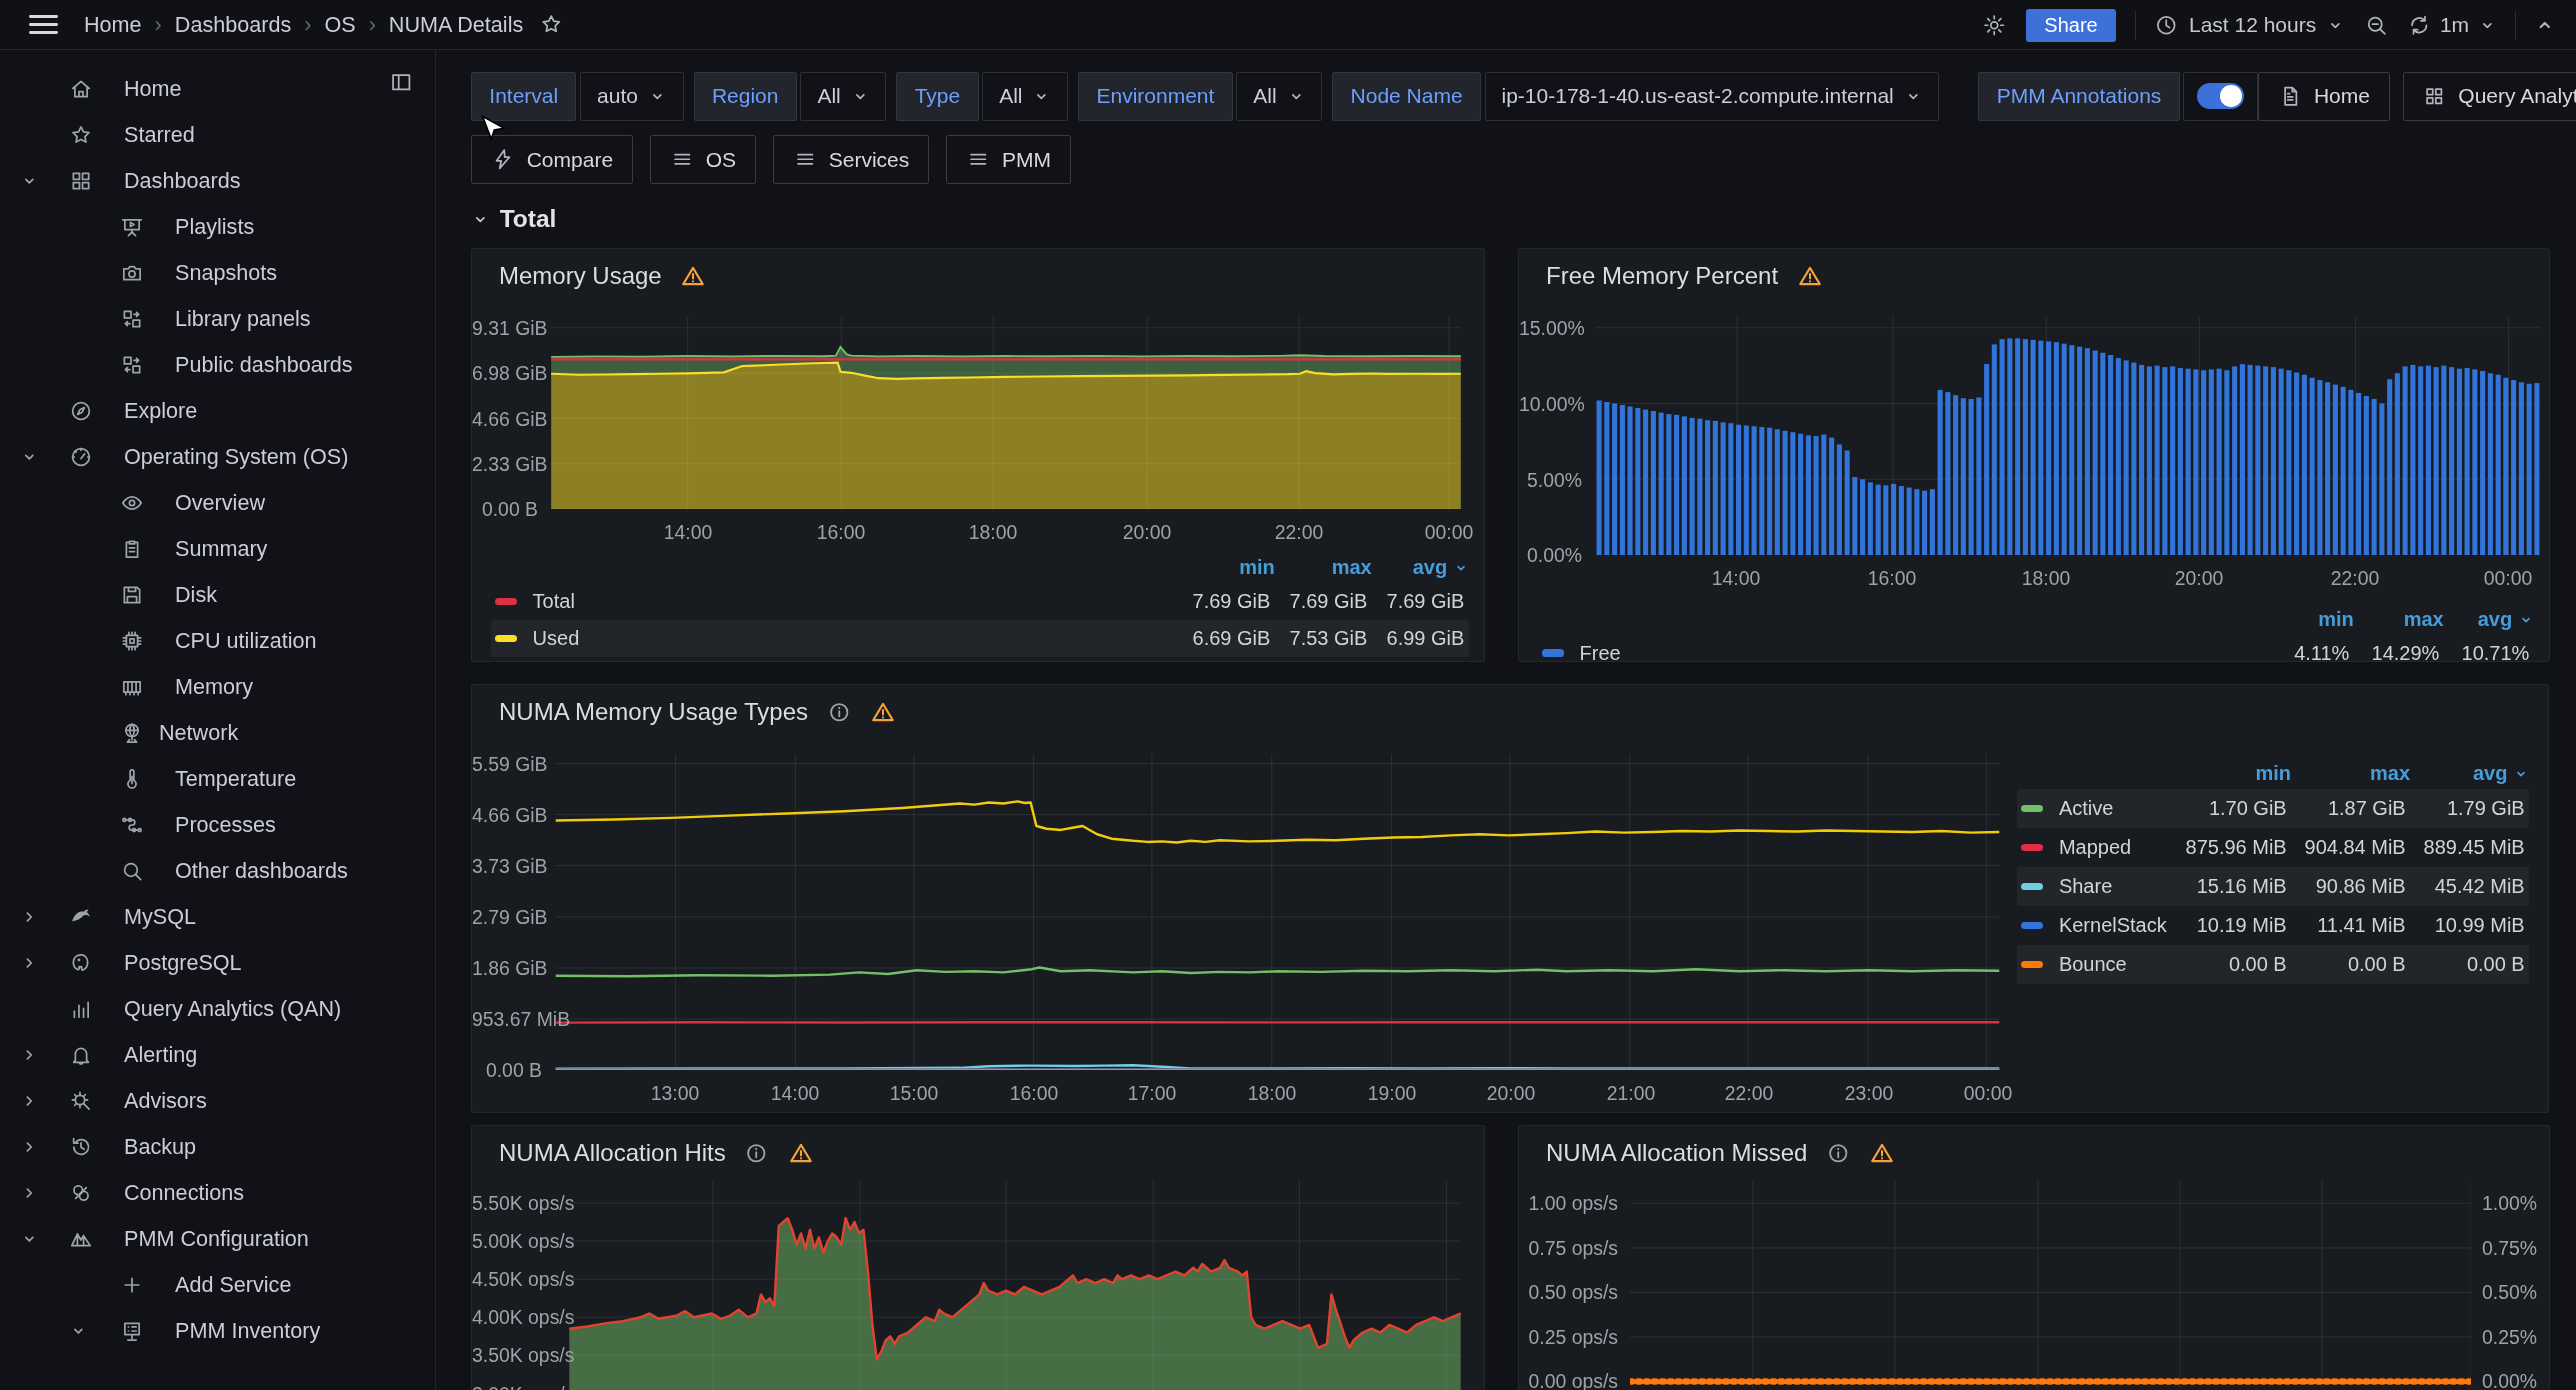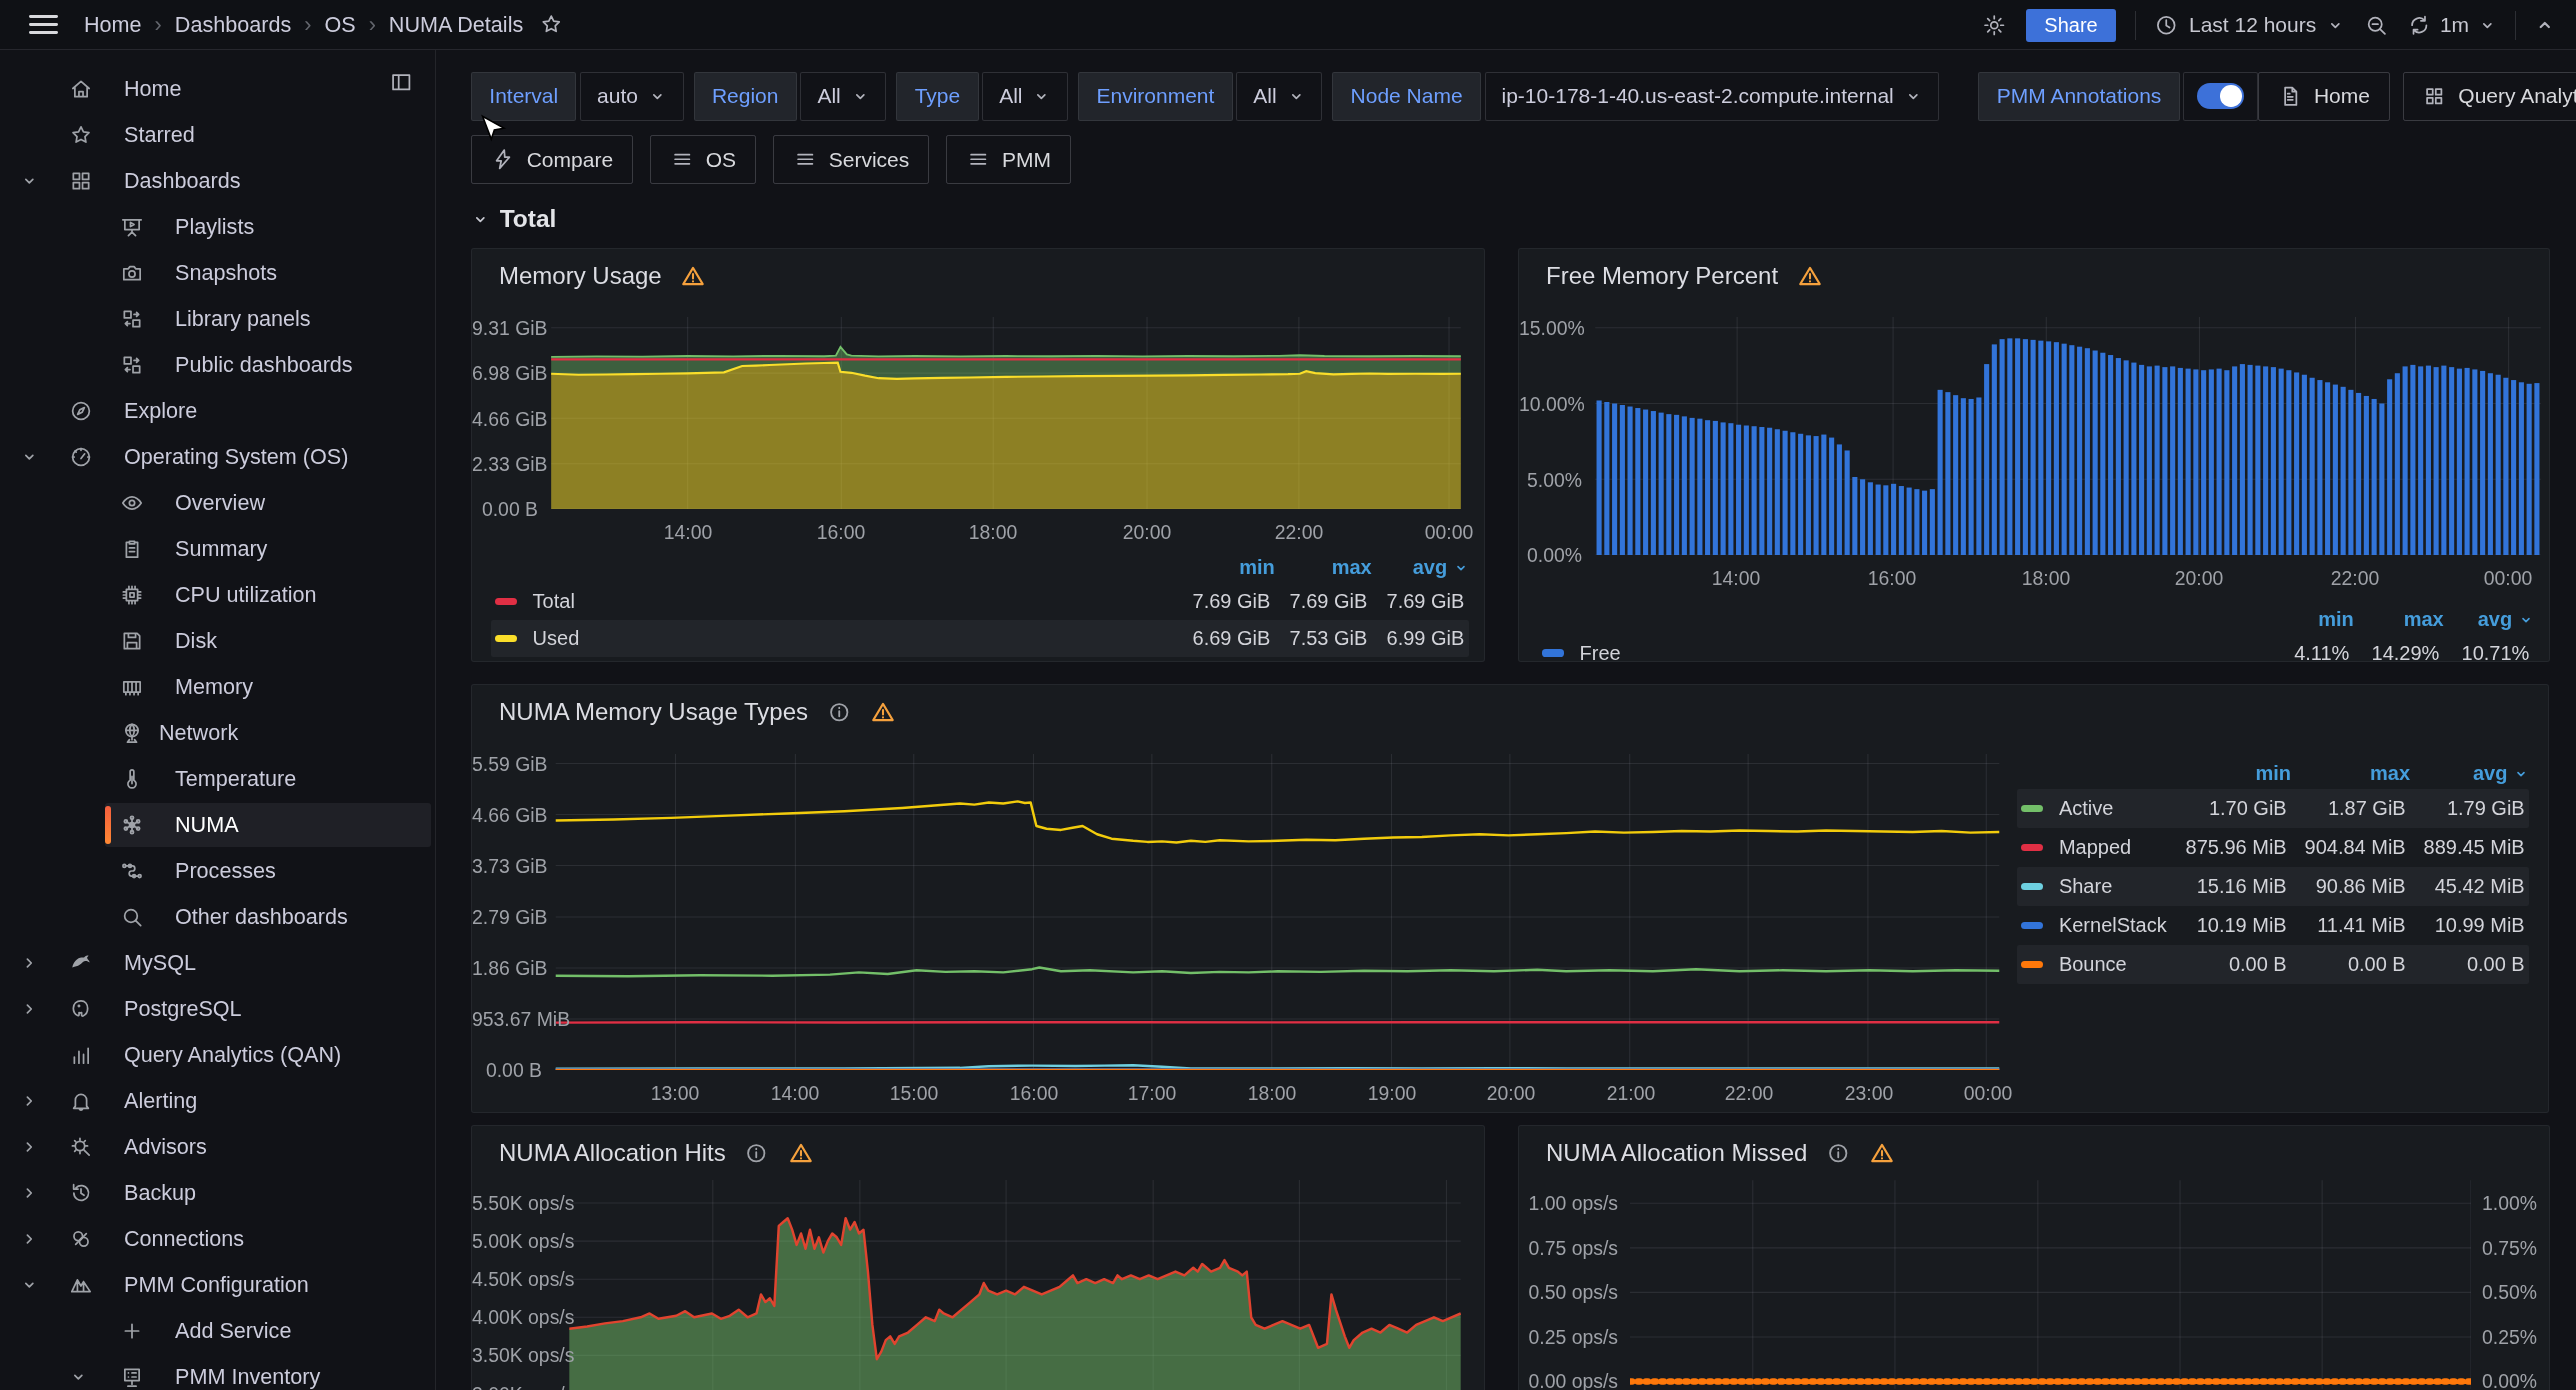--- a/index.html
+++ b/index.html
@@ -266,32 +266,32 @@
         <span class="s-icon icon" style="left: 132px;">
           <svg width="24.5" height="24.5" viewBox="0 0 24 24" fill="none" stroke="currentColor" stroke-width="1.7" stroke-linecap="round" stroke-linejoin="round">
             <path d="M9.5 4.5h5v2.5h-5zM9.5 5.5H6.5V20h11V5.5h-3M9.5 11h5M9.5 14.5h5"></path>
           </svg>
         </span>
         <span class="s-label" style="left: 175px;">Summary</span>
       </div>
       <div class="side-row">
         <span class="s-icon icon" style="left: 132px;">
           <svg width="24.5" height="24.5" viewBox="0 0 24 24" fill="none" stroke="currentColor" stroke-width="1.7" stroke-linecap="round" stroke-linejoin="round">
+            <path d="M4.5 4.5h12.5l2.5 2.5v12.5H4.5zM8.5 4.5v4h7v-4M7.5 13.5h9v6h-9z"></path>
+          </svg>
+        </span>
+        <span class="s-label" style="left: 175px;">Disk</span>
+      </div>
+      <div class="side-row">
+        <span class="s-icon icon" style="left: 132px;">
+          <svg width="24.5" height="24.5" viewBox="0 0 24 24" fill="none" stroke="currentColor" stroke-width="1.7" stroke-linecap="round" stroke-linejoin="round">
             <path d="M6.5 6.5h11v11h-11zM10 10h4v4h-4zM9 3.5v3M12 3.5v3M15 3.5v3M9 17.5v3M12 17.5v3M15 17.5v3M3.5 9h3M3.5 12h3M3.5 15h3M17.5 9h3M17.5 12h3M17.5 15h3"></path>
           </svg>
         </span>
         <span class="s-label" style="left: 175px;">CPU utilization</span>
-      </div>
-      <div class="side-row">
-        <span class="s-icon icon" style="left: 132px;">
-          <svg width="24.5" height="24.5" viewBox="0 0 24 24" fill="none" stroke="currentColor" stroke-width="1.7" stroke-linecap="round" stroke-linejoin="round">
-            <path d="M4.5 4.5h12.5l2.5 2.5v12.5H4.5zM8.5 4.5v4h7v-4M7.5 13.5h9v6h-9z"></path>
-          </svg>
-        </span>
-        <span class="s-label" style="left: 175px;">Disk</span>
       </div>
       <div class="side-row">
         <span class="s-icon icon" style="left: 132px;">
           <svg width="24.5" height="24.5" viewBox="0 0 24 24" fill="none" stroke="currentColor" stroke-width="1.7" stroke-linecap="round" stroke-linejoin="round">
             <path d="M4 7h16v10H4zM8 7v10M12 7v10M16 7v10M6 17v2.5M10 17v2.5M14 17v2.5M18 17v2.5"></path>
           </svg>
         </span>
         <span class="s-label" style="left: 175px;">Memory</span>
       </div>
       <div class="side-row">
@@ -303,37 +303,20 @@
         </span>
         <span class="s-label" style="left: 159px;">Network</span>
       </div>
       <div class="side-row">
         <span class="s-icon icon" style="left: 132px;">
           <svg width="24.5" height="24.5" viewBox="0 0 24 24" fill="none" stroke="currentColor" stroke-width="1.7" stroke-linecap="round" stroke-linejoin="round">
             <path d="M10.2 4.8a1.8 1.8 0 0 1 3.6 0v8.4a4 4 0 1 1-3.6 0zM12 9.5v7"></path>
           </svg>
         </span>
         <span class="s-label" style="left: 175px;">Temperature</span>
-      </div>
-      <div class="side-row active">
-        <span class="row-bg"></span>
-        <span class="row-bar"></span>
-        <span class="s-icon icon" style="left: 132px;">
-          <svg width="24.5" height="24.5" viewBox="0 0 24 24" fill="none" stroke="currentColor" stroke-width="1.7" stroke-linecap="round" stroke-linejoin="round">
-            <path d="M12 12V5.6M12 12l5.6-3.2M12 12l5.6 3.2M12 12v6.4M12 12l-5.6 3.2M12 12L6.4 8.8"></path>
-            <circle cx="12" cy="12" r="2.4" fill="currentColor"></circle>
-            <circle cx="12" cy="5" r="1.5"></circle>
-            <circle cx="18" cy="8.5" r="1.5"></circle>
-            <circle cx="18" cy="15.5" r="1.5"></circle>
-            <circle cx="12" cy="19" r="1.5"></circle>
-            <circle cx="6" cy="15.5" r="1.5"></circle>
-            <circle cx="6" cy="8.5" r="1.5"></circle>
-          </svg>
-        </span>
-        <span class="s-label" style="left: 175px;">NUMA</span>
       </div>
       <div class="side-row">
         <span class="s-icon icon" style="left: 132px;">
           <svg width="24.5" height="24.5" viewBox="0 0 24 24" fill="none" stroke="currentColor" stroke-width="1.7" stroke-linecap="round" stroke-linejoin="round">
             <path d="M5.5 7h7c3 0 3 5 0 5h-1c-3 0-3 5 0 5h7"></path>
             <circle cx="4.5" cy="7" r="1.4"></circle>
             <circle cx="10" cy="7" r="1.4"></circle>
             <circle cx="14" cy="17" r="1.4"></circle>
             <circle cx="19.5" cy="17" r="1.4"></circle>
           </svg>

